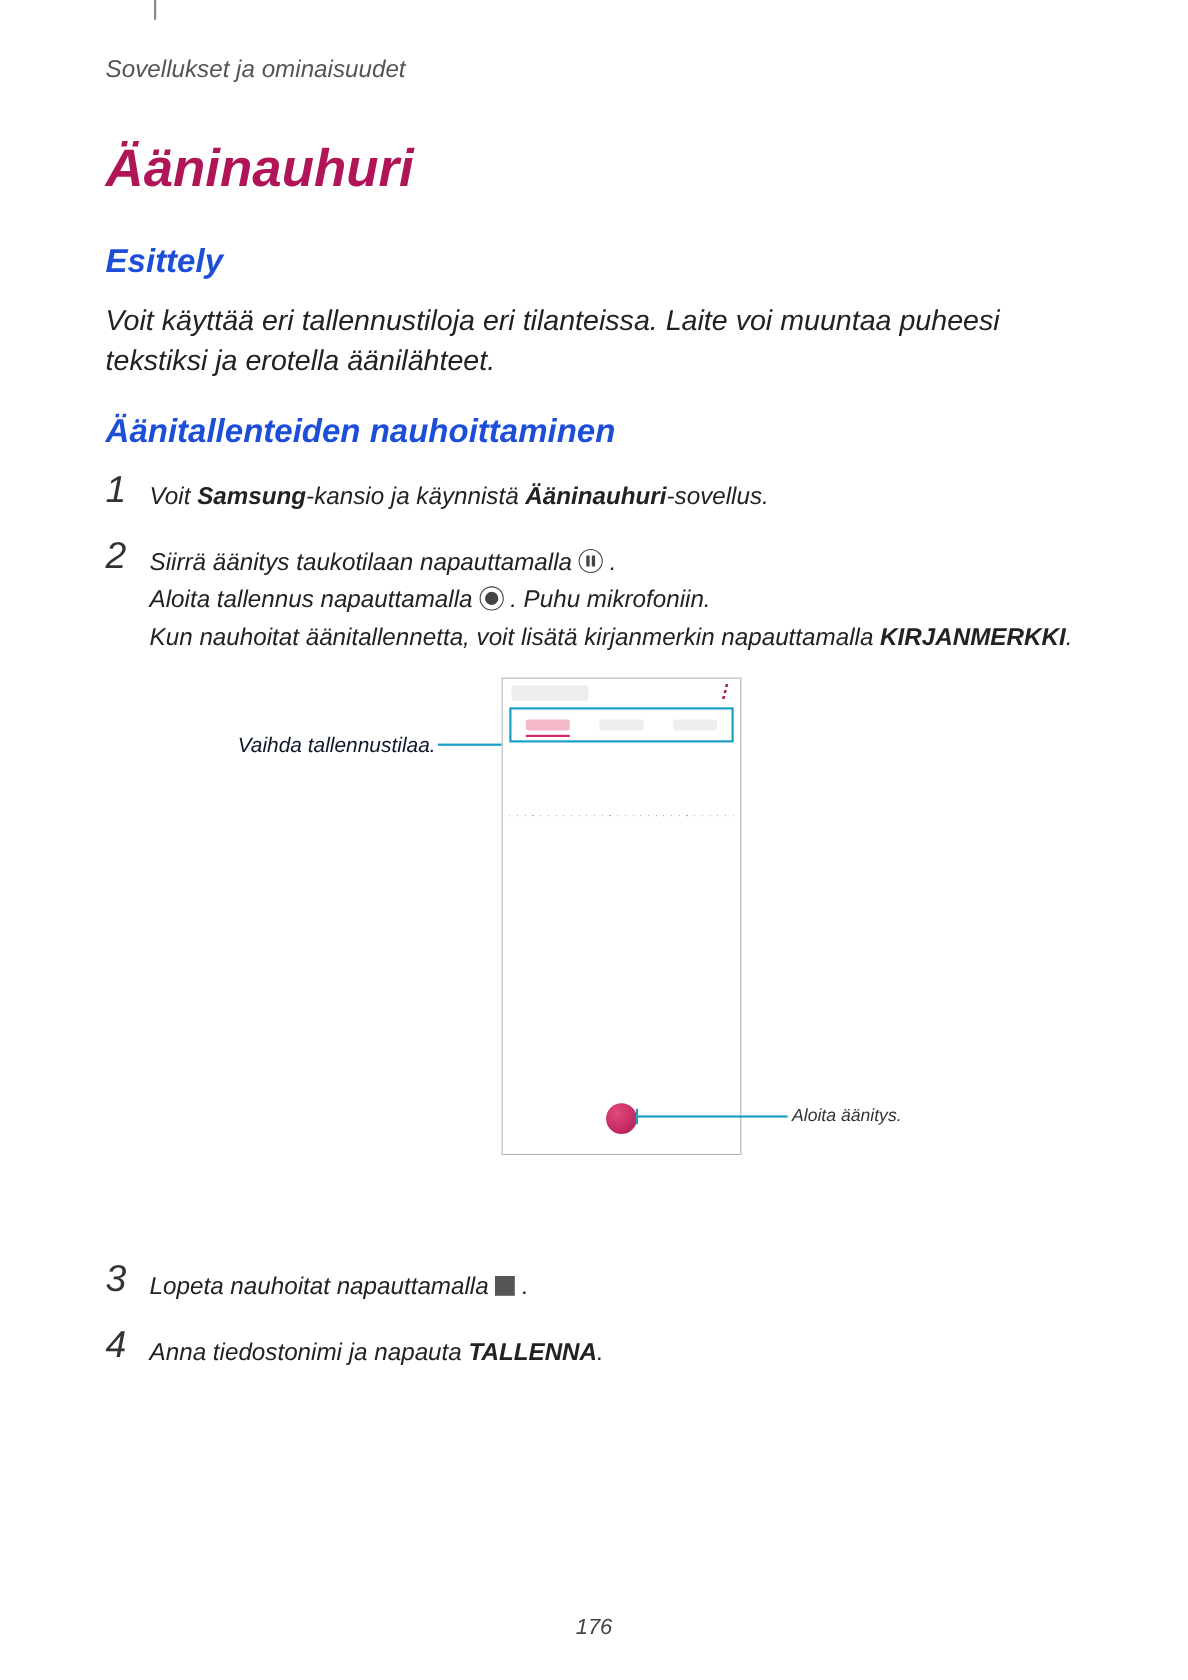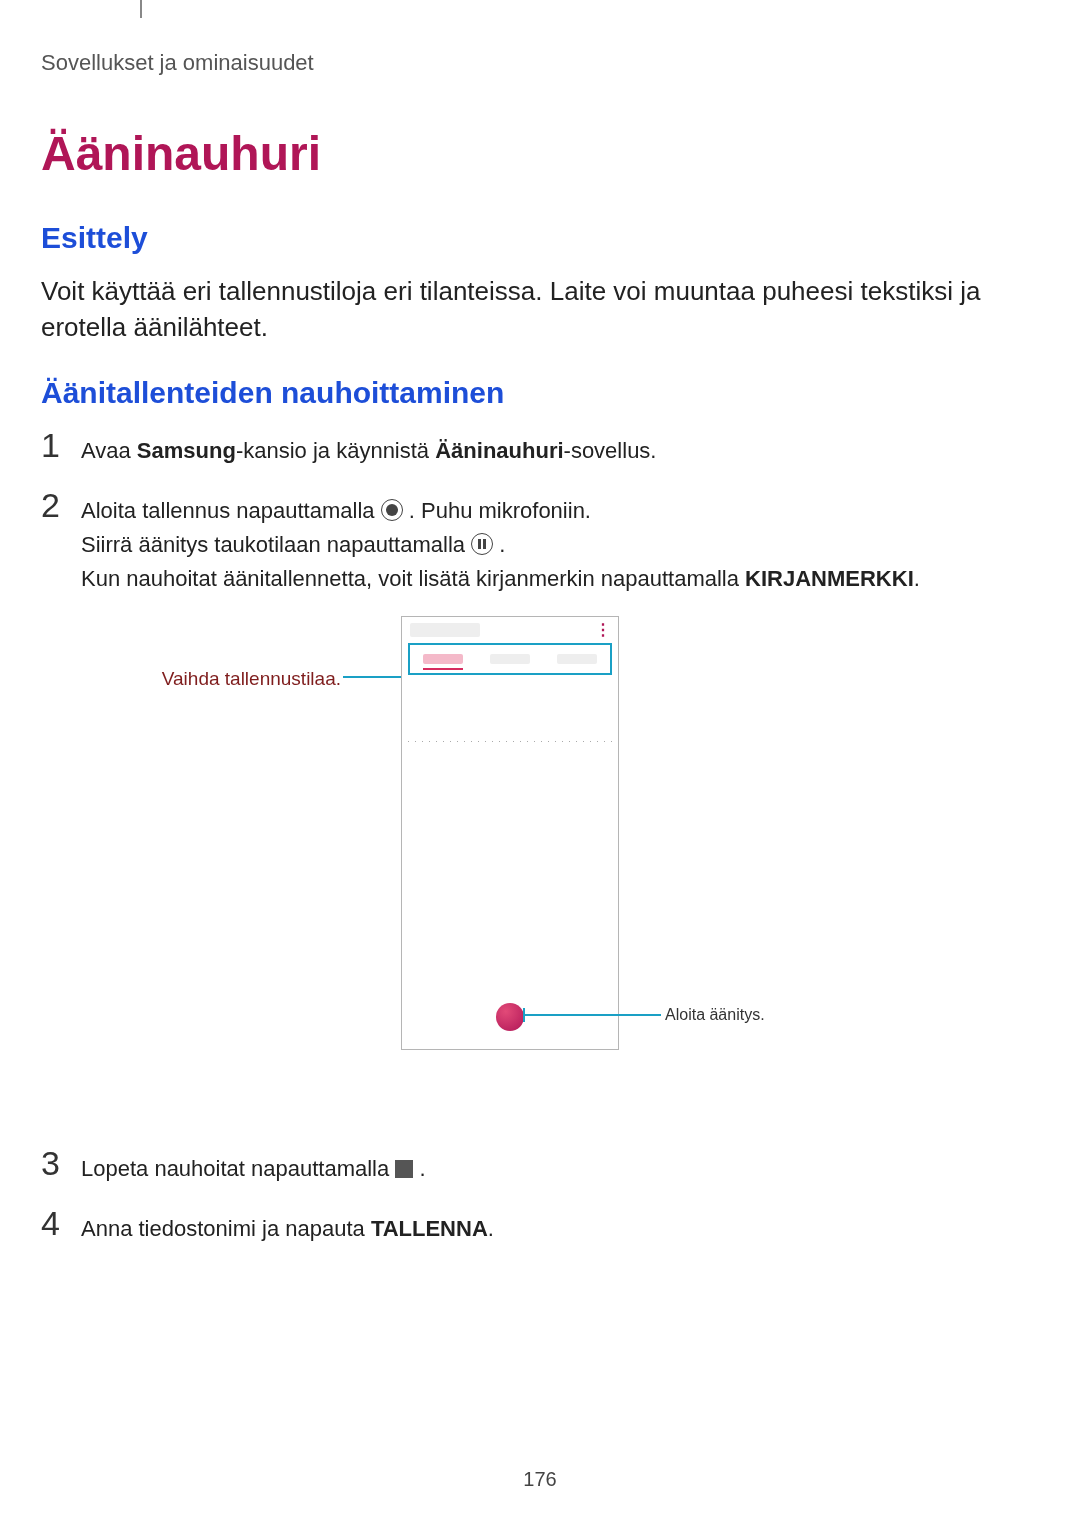--- a/index.html
+++ b/index.html
@@ -9,21 +9,22 @@
     height: 1527px;
     background: #fff;
     font-family: Arial, Helvetica, sans-serif;
     color: #222;
   }
   .page {
     width: 1080px;
     height: 1527px;
     position: relative;
     box-sizing: border-box;
-    padding: 40px 80px 40px 41px;
+    padding: 40px 80px 40px 96px;
+    font-style: italic;
   }
   .top-rule {
     position: absolute;
     left: 140px;
     top: 0;
     width: 2px;
     height: 18px;
     background: #888;
   }
   .breadcrumb {
@@ -196,21 +197,21 @@
     transform: translateX(-50%);
     width: 28px; height: 28px;
     border-radius: 50%;
     background: radial-gradient(circle at 35% 30%, #e24a78, #b01657);
   }
   .callout-left {
     position: absolute;
     left: 100px;
     top: 52px;
     font-size: 19px;
-    color: #7f1d1d;
+    color: #0f172a;
     text-align: right;
     width: 200px;
   }
   .callout-left-line {
     position: absolute;
     left: 302px;
     top: 60px;
     width: 64px;
     height: 2px;
     background: #1aa0c5;
@@ -266,36 +267,36 @@
   <h2>Esittely</h2>
   <p>Voit käyttää eri tallennustiloja eri tilanteissa. Laite voi muuntaa puheesi tekstiksi ja erotella äänilähteet.</p>
 
   <h2>Äänitallenteiden nauhoittaminen</h2>
 
   <div class="steps">
 
     <div class="step">
       <div class="step-num">1</div>
       <div class="step-body">
-        <span>Avaa </span><span class="bold">Samsung</span><span>-kansio ja käynnistä </span><span class="bold">Ääninauhuri</span><span>-sovellus.</span>
+        <span>Voit </span><span class="bold">Samsung</span><span>-kansio ja käynnistä </span><span class="bold">Ääninauhuri</span><span>-sovellus.</span>
       </div>
     </div>
 
     <div class="step">
       <div class="step-num">2</div>
       <div class="step-body">
         <div>
+          <span>Siirrä äänitys taukotilaan napauttamalla </span>
+          <span class="inline-icon icon-pause-outline"></span>
+          <span>.</span>
+        </div>
+        <div>
           <span>Aloita tallennus napauttamalla </span>
           <span class="inline-icon icon-record-outline"></span>
           <span>. Puhu mikrofoniin.</span>
-        </div>
-        <div>
-          <span>Siirrä äänitys taukotilaan napauttamalla </span>
-          <span class="inline-icon icon-pause-outline"></span>
-          <span>.</span>
         </div>
         <div>
           <span>Kun nauhoitat äänitallennetta, voit lisätä kirjanmerkin napauttamalla </span><span class="bold">KIRJANMERKKI</span><span>.</span>
         </div>
       </div>
     </div>
 
   </div>
 
   <div class="figure-area">

